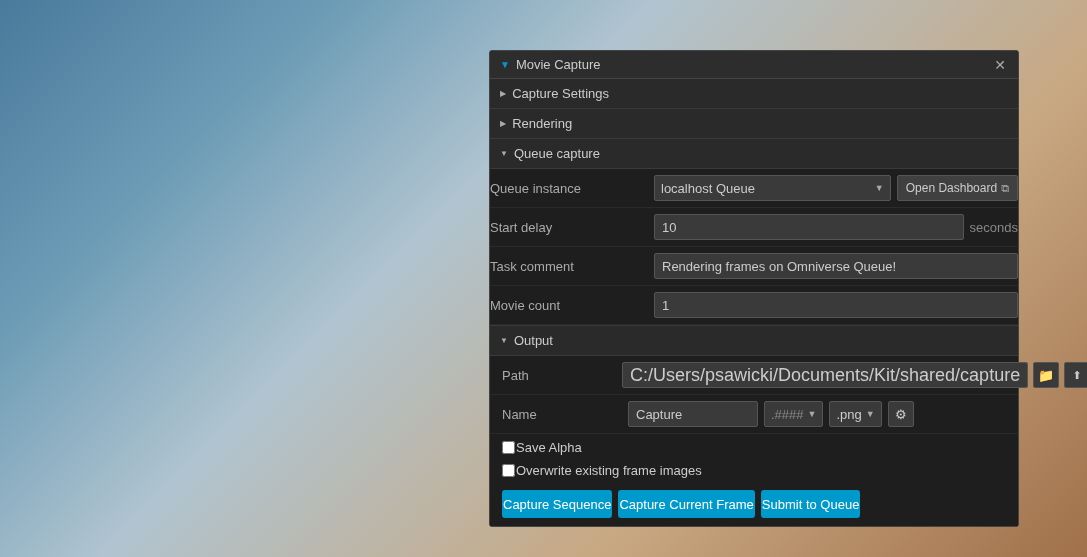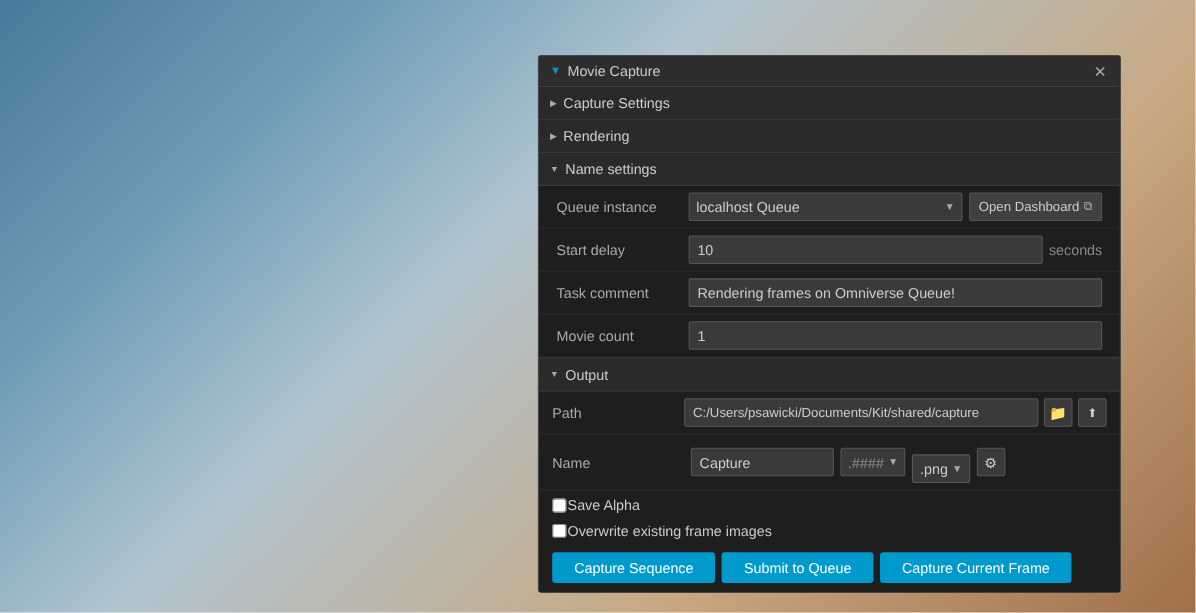--- a/index.html
+++ b/index.html
@@ -87,23 +87,24 @@
     }
 
     
     .queue-content {
       padding: 0;
     }
 
     .form-row {
       display: flex;
       align-items: center;
-      padding: 6px 16px;
+      padding: 6px 0;
       border-bottom: 1px solid #2a2a2a;
       min-height: 36px;
+      gap: 44px;
     }
 
     .form-label {
       width: 120px;
       color: #aaaaaa;
       font-size: 13px;
       flex-shrink: 0;
     }
 
     .form-control {
@@ -202,24 +203,25 @@
       border: 1px solid #555;
       border-radius: 2px;
       height: 26px;
       flex: 1;
       padding: 0 7px;
     }
 
     .path-text {
       flex: 1;
       color: #cccccc;
-      font-size: 12px;
+      font-size: 18px;
       white-space: nowrap;
       overflow: hidden;
       text-overflow: ellipsis;
+      text-align: right;
     }
 
     .icon-btn {
       background: #3a3a3a;
       border: 1px solid #555;
       border-radius: 2px;
       color: #cccccc;
       width: 26px;
       height: 26px;
       display: flex;
@@ -255,21 +257,20 @@
 
     .ext-dropdown {
       display: flex;
       align-items: center;
       background: #3a3a3a;
       border: 1px solid #555;
       border-radius: 2px;
       height: 26px;
       padding: 0 6px;
       gap: 4px;
-      margin-top: 12px;
     }
 
     .gear-btn {
       background: #3a3a3a;
       border: 1px solid #555;
       border-radius: 2px;
       color: #cccccc;
       width: 26px;
       height: 26px;
       display: flex;
@@ -306,21 +307,21 @@
       padding: 8px 12px;
       gap: 6px;
       background: #1e1e1e;
     }
 
     .btn-primary {
       background: #0099cc;
       border: none;
       border-radius: 3px;
       color: #fff;
-      padding: 5px 20px;
+      padding: 5px 1px;
       font-size: 13px;
       cursor: pointer;
       white-space: nowrap;
       height: 28px;
     }
 
   </style>
 </head>
 <body>
 
@@ -341,21 +342,21 @@
     <span class="section-label">Capture Settings</span>
   </div>
 
   <div class="section-header">
     <span class="arrow-icon">▶</span>
     <span class="section-label">Rendering</span>
   </div>
 
   <div class="section-header">
     <span class="arrow-icon">▼</span>
-    <span class="section-label">Name settings</span>
+    <span class="section-label">Queue capture</span>
   </div>
 
   <div class="queue-content">
 
     <div class="form-row">
       <span class="form-label">Queue instance</span>
       <div class="form-control">
         <div class="dropdown-container">
           <span class="dropdown-text">localhost Queue</span>
           <span class="dropdown-arrow">▼</span>
@@ -432,17 +433,17 @@
     <span class="checkbox-label">Save Alpha</span>
   </div>
 
   <div class="checkbox-row">
     <input type="checkbox" class="checkbox-input" style="">
     <span class="checkbox-label">Overwrite existing frame images</span>
   </div>
 
   <div class="bottom-buttons">
     <button class="btn-primary">Capture Sequence</button>
+    <button class="btn-primary">Capture Current Frame</button>
     <button class="btn-primary">Submit to Queue</button>
-    <button class="btn-primary">Capture Current Frame</button>
   </div>
 
 </div>
 
 </body></html>

